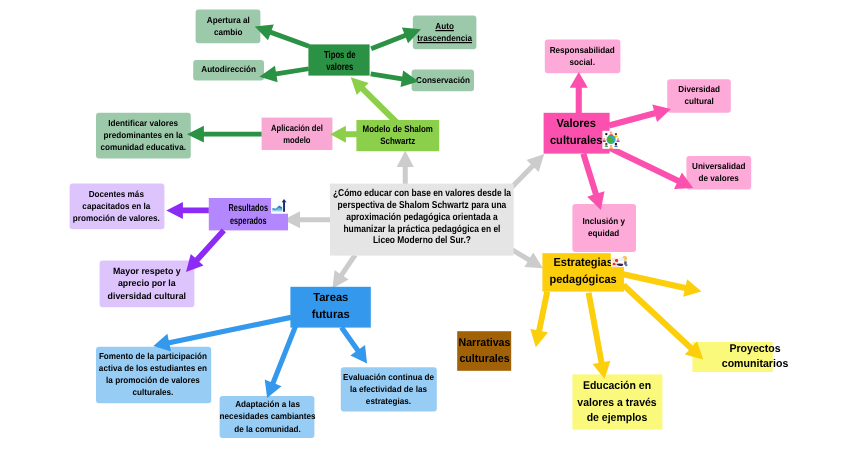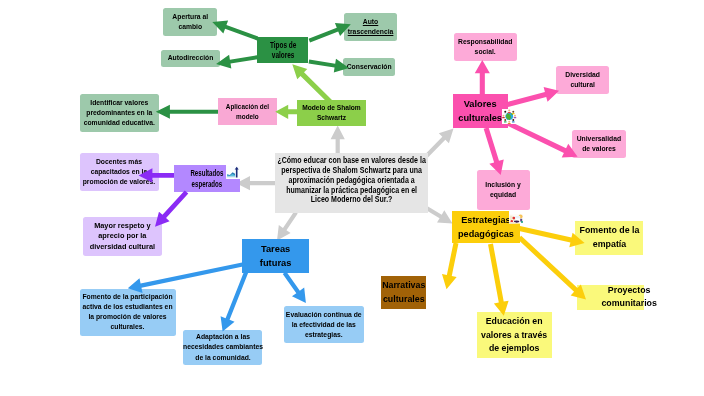--- a/index.html
+++ b/index.html
@@ -110,21 +110,21 @@
         <div>Inclusión y</div>
         <div>equidad</div>
       </span>
     </div>
 <div class="node" style="left:173.9px;top:165px;width:66.2px;height:27px;background:#b388ff;border-radius:0px;font-size:8.5px;line-height:10.2px;">
       <span class="t" style="transform:translateY(0px) scaleX(0.72);">
         <div>Resultados</div>
         <div>esperados</div>
       </span>
     </div>
-<div class="node" style="left:57.6px;top:152.9px;width:79.2px;height:37.7px;background:#ddc4fd;border-radius:2.5px;font-size:7.3px;line-height:10.1px;margin-left:22px;">
+<div class="node" style="left:57.6px;top:152.9px;width:79.2px;height:37.7px;background:#ddc4fd;border-radius:2.5px;font-size:7.3px;line-height:10.1px;">
       <span class="t" style="transform:translateY(0px) scaleX(0.93);">
         <div>Docentes más</div>
         <div>capacitados en la</div>
         <div>promoción de valores.</div>
       </span>
     </div>
 <div class="node" style="left:83.1px;top:217.1px;width:78.7px;height:38.6px;background:#ddc4fd;border-radius:2.5px;font-size:7.5px;line-height:10.3px;">
       <span class="t" style="transform:translateY(0px) scaleX(0.98);">
         <div>Mayor respeto y</div>
         <div>aprecio por la</div>
@@ -156,26 +156,20 @@
       <span class="t" style="transform:translateY(0px) scaleX(0.93);">
         <div>Evaluación continua de</div>
         <div>la efectividad de las</div>
         <div>estrategias.</div>
       </span>
     </div>
 <div class="node" style="left:451.5px;top:211.3px;width:68px;height:31.6px;background:#fcce0b;border-radius:0px;font-size:9.8px;line-height:14px;">
       <span class="t" style="transform:translateY(0px) scaleX(0.935);">
         <div>Estrategias</div>
         <div>pedagógicas</div>
-      </span>
-    </div>
-<div class="node" style="left:575.2px;top:220.8px;width:67.8px;height:34.2px;background:#faf97b;border-radius:0px;font-size:9.3px;line-height:13.6px;">
-      <span class="t" style="transform:translateY(0px) scaleX(0.95);">
-        <div>Fomento de la</div>
-        <div>empatía</div>
       </span>
     </div>
 <div class="node" style="left:381.4px;top:276.3px;width:45px;height:33px;background:#a16207;border-radius:0px;font-size:9.3px;line-height:13.6px;">
       <span class="t" style="transform:translateY(0px) scaleX(0.95);">
         <div>Narrativas</div>
         <div>culturales</div>
       </span>
     </div>
 <div class="node" style="left:476.5px;top:312.3px;width:75.5px;height:46px;background:#faf97b;border-radius:0px;font-size:9.3px;line-height:13.5px;">
       <span class="t" style="transform:translateY(0px) scaleX(0.94);">

